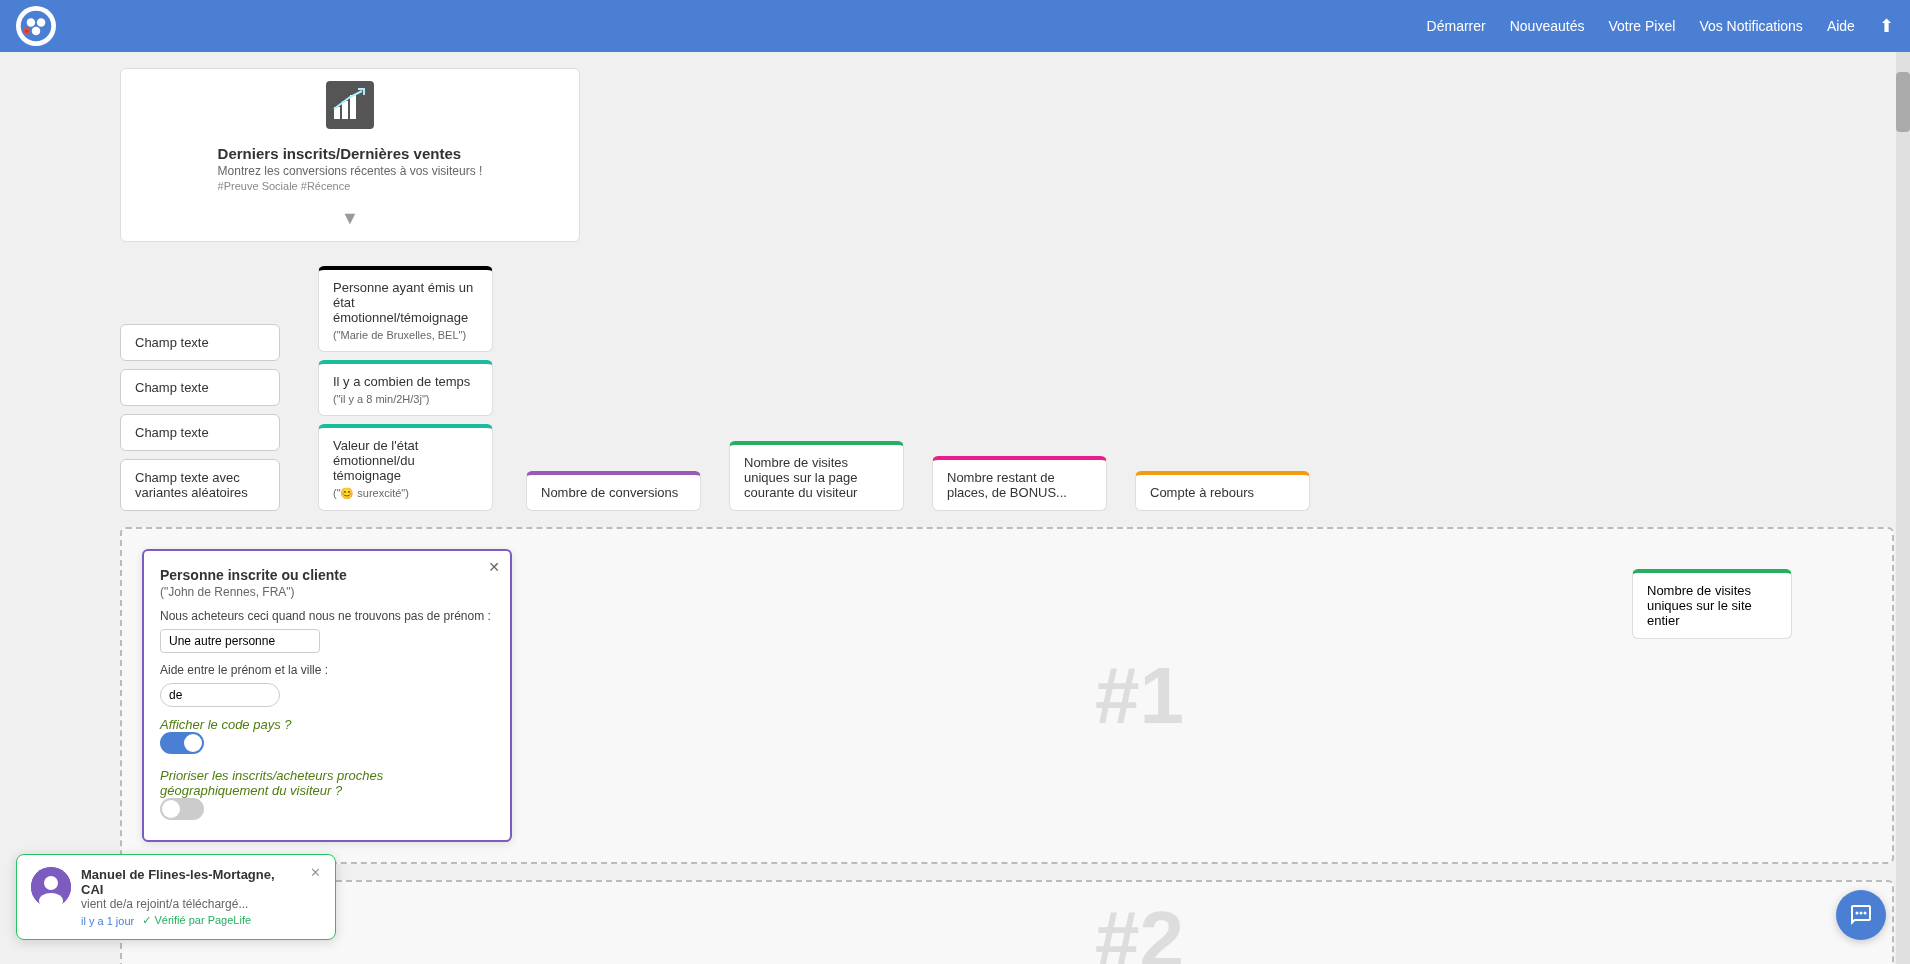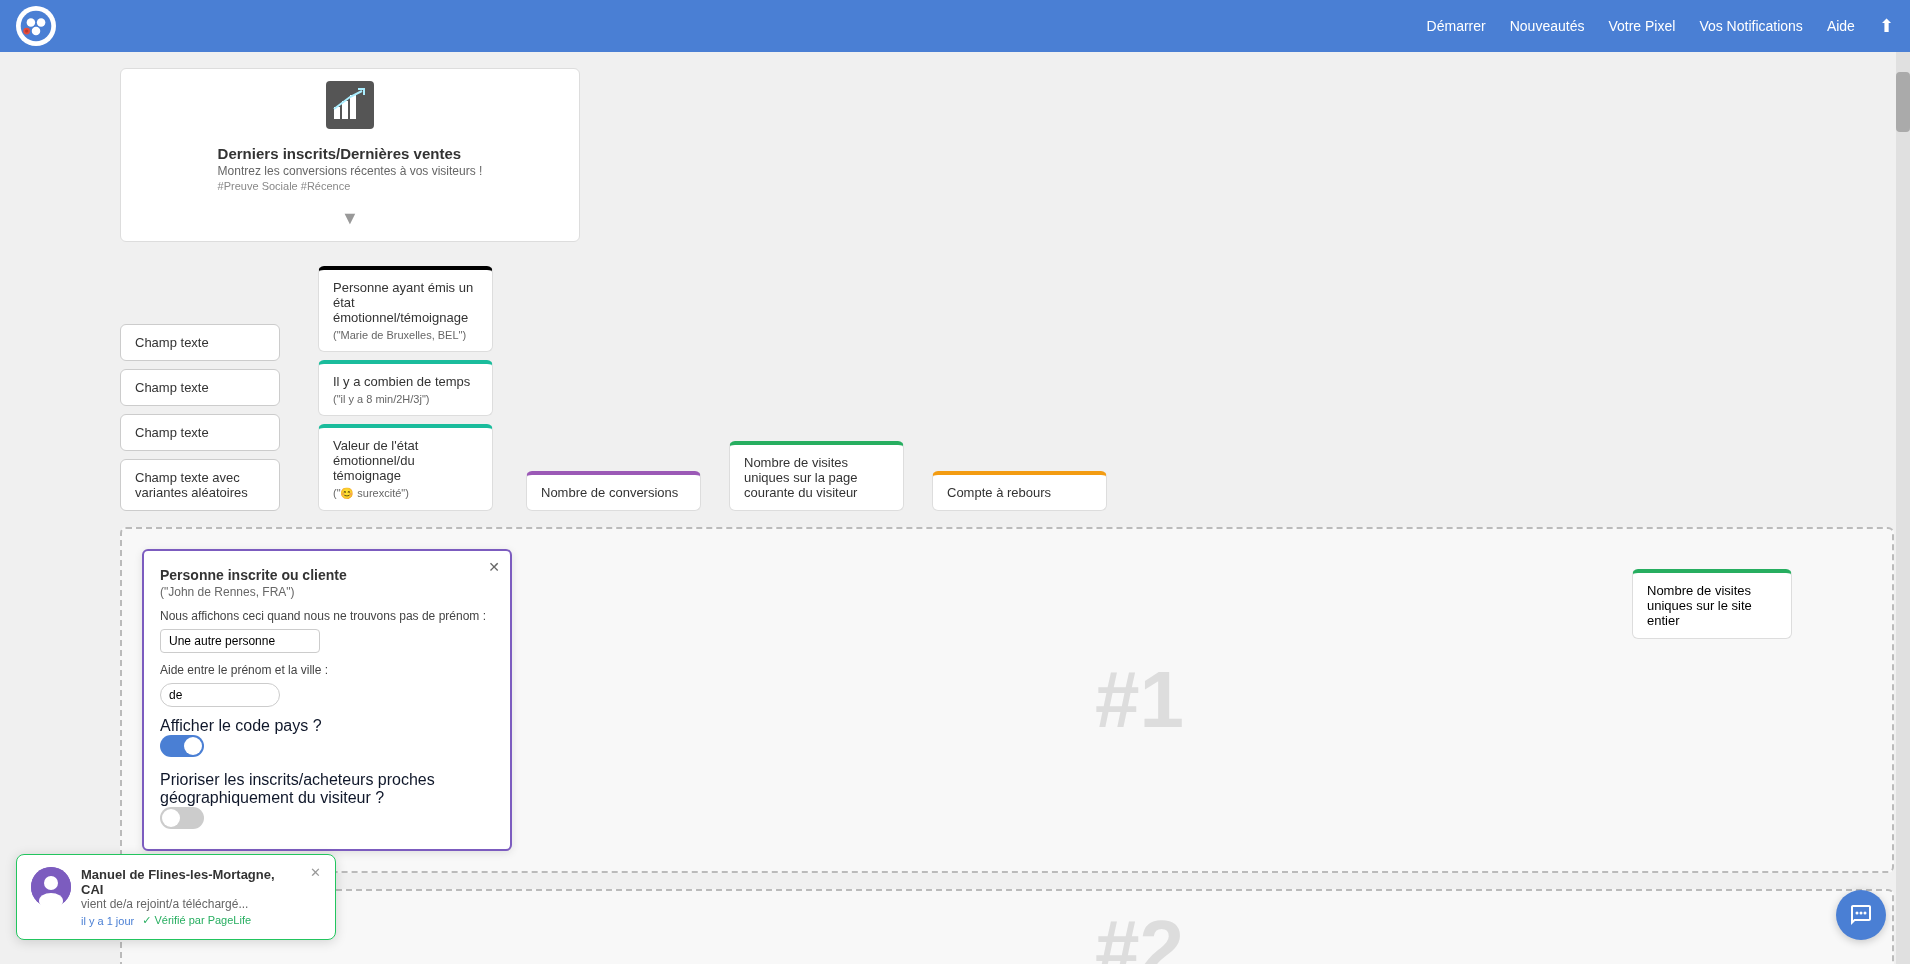--- a/index.html
+++ b/index.html
@@ -163,21 +163,21 @@
     .popup-label { font-size: 12px; color: #444; margin-top: 10px; }
     .popup-input2 {
       width: 120px;
       border: 1px solid #ccc;
       border-radius: 12px;
       padding: 4px 8px;
       font-size: 12px;
       margin-top: 6px;
     }
     .popup-toggle-row { margin-top: 10px; display: flex; align-items: center; gap: 8px; }
-    .popup-toggle-label { font-size: 16px; color: #0f172a; }
+    .popup-toggle-label { font-size: 13px; color: #4d7c0f; font-style: italic; }
 
     
     .toggle-switch {
       position: relative;
       width: 44px; height: 22px;
       display: inline-block;
     }
     .toggle-slider {
       position: absolute;
       inset: 0;
@@ -371,36 +371,41 @@
         <div>Nombre de conversions</div>
       </div>
     </div>
 
     <div style="min-width: 170px;">
       <div class="block block-colored green">
         <div>Nombre de visites uniques sur la page courante du visiteur</div>
       </div>
     </div>
 
+    <div style="min-width: 160px;">
+      <div class="block block-colored pink">
+        <div>Nombre restant de places, de BONUS...</div>
+      </div>
+    </div>
 
     <div style="min-width: 140px;">
       <div class="block block-colored orange">
         <div>Compte à rebours</div>
       </div>
     </div>
 
   </div>
 
   <div class="dashed-area">
 
     <div class="popup-card">
       <span class="popup-close">✕</span>
       <div class="popup-title">Personne inscrite ou cliente</div>
       <div class="popup-subtitle">("John de Rennes, FRA")</div>
-      <div class="popup-desc">Nous affichons ceci quand nous ne trouvons pas de prénom :</div>
+      <div class="popup-desc">Nous acheteurs ceci quand nous ne trouvons pas de prénom :</div>
       <input class="popup-input" type="text" value="Une autre personne" style="">
       <div class="popup-label">Aide entre le prénom et la ville :</div>
       <input class="popup-input2" type="text" value="de" style="">
 
       <div class="popup-toggle-row">
         <div style="flex:1">
           <div class="popup-toggle-label">Afficher le code pays ?</div>
           <div class="toggle-switch">
             <div class="toggle-slider on"></div>
           </div>

